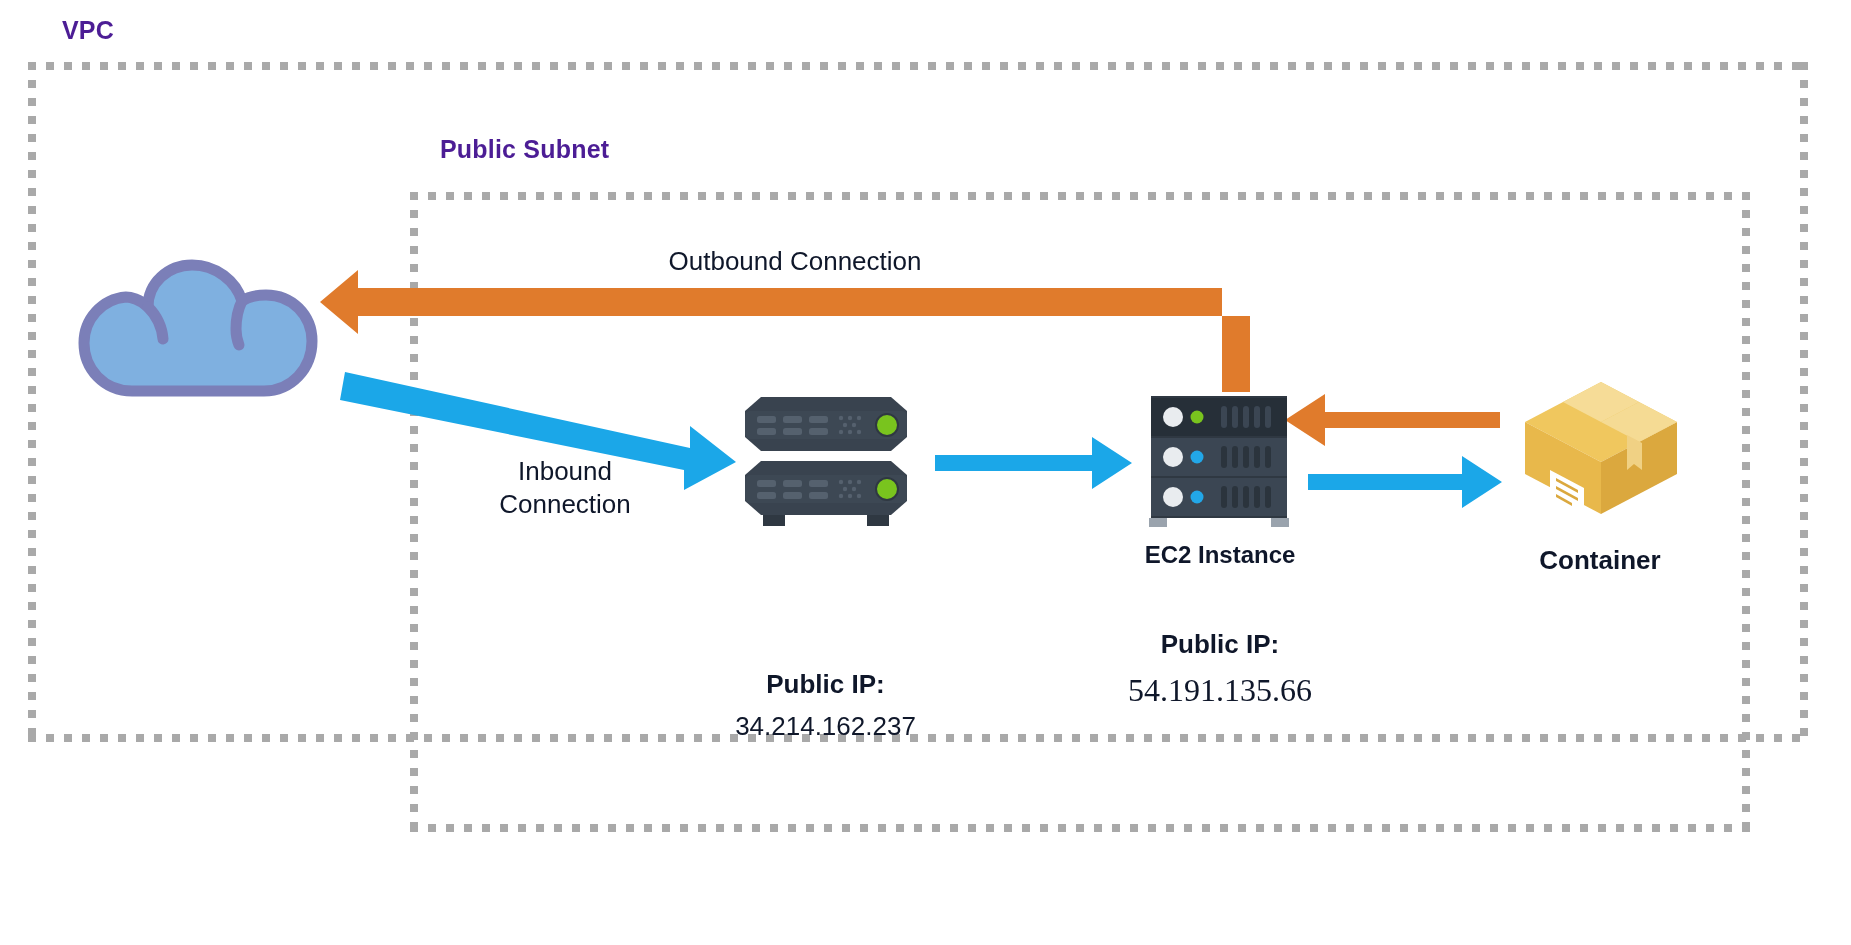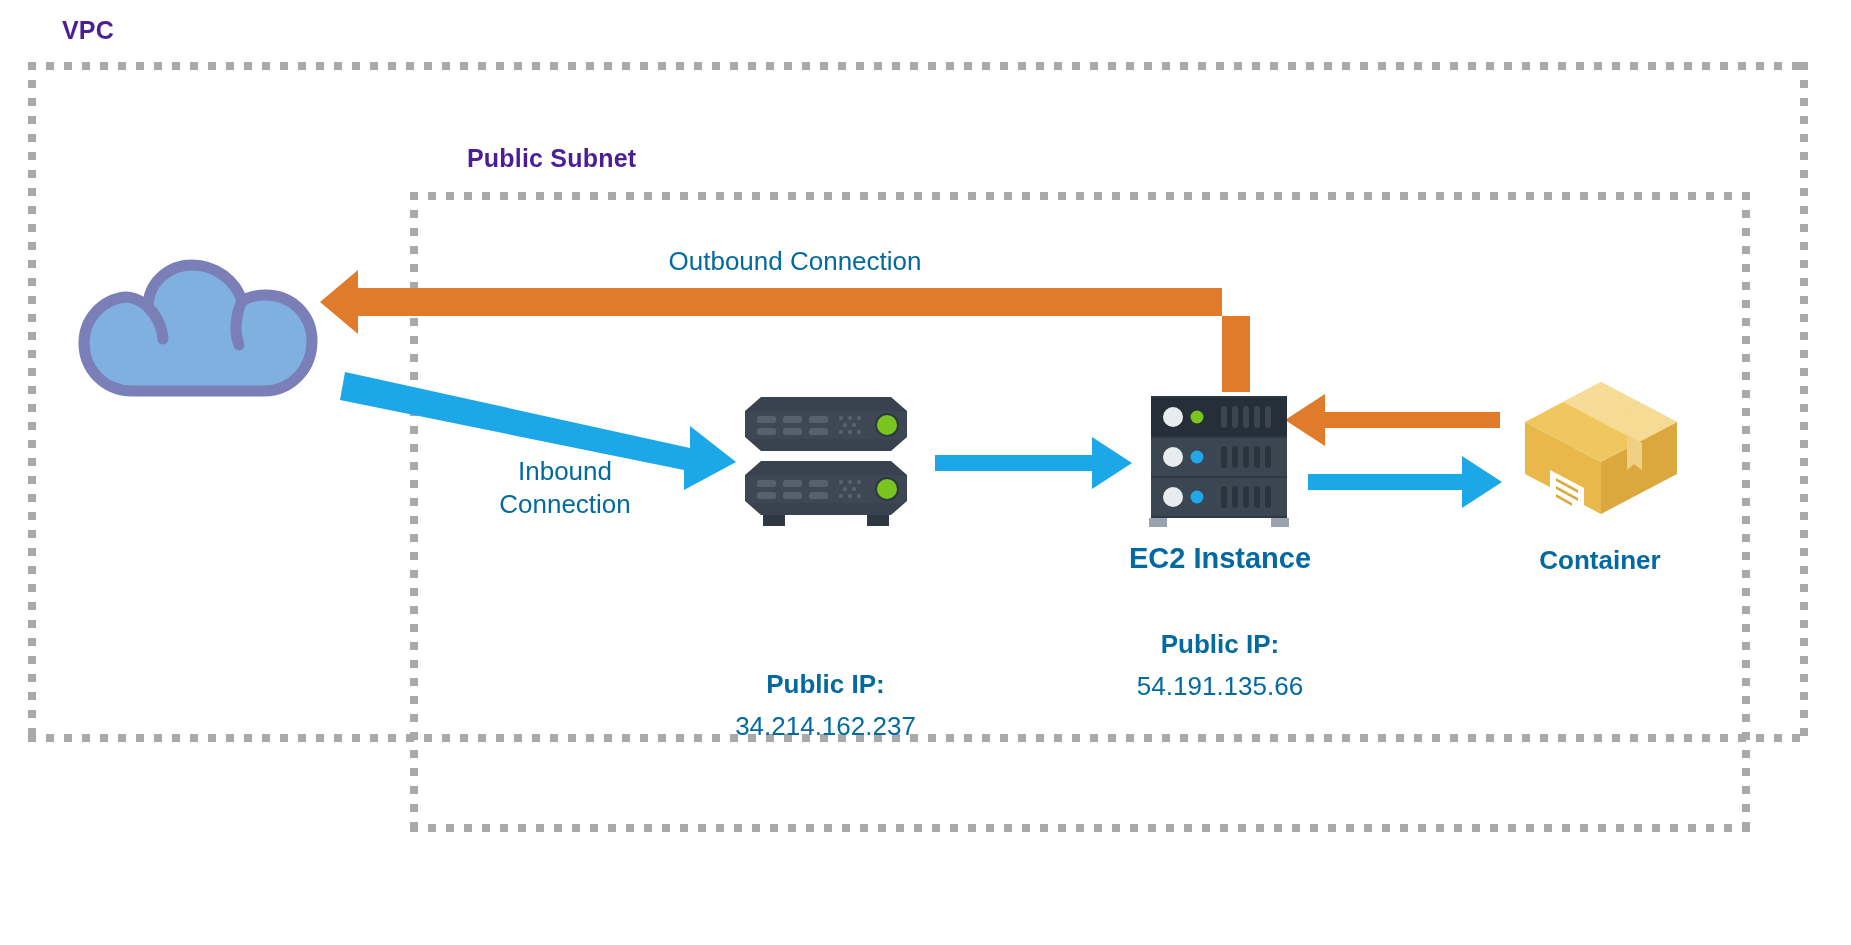--- a/index.html
+++ b/index.html
@@ -36,21 +36,21 @@
   .dash-v {
     width: 8px;
     background-image: repeating-linear-gradient(to bottom,
       #a9a9a9 0px, #a9a9a9 8px, rgba(0,0,0,0) 8px, rgba(0,0,0,0) 18px);
   }
 
   
   .node-label {
     position: absolute;
     text-align: center;
-    color: #0369a1;
+    color: #0f172a;
     line-height: 1.28;
     white-space: pre-line;
   }
   .bold { font-weight: bold; }
   .regular { font-weight: normal; }
 
   
   #arrows {
     position: absolute;
     left: 0; top: 0;
@@ -67,21 +67,21 @@
 <div id="canvas">
 
   <div class="boundary-label" style="left:62px; top:16px; font-size:25px;">VPC</div>
   <div class="dashed-box" style="left:28px; top:62px; width:1780px; height:680px;">
     <div class="dash-edge dash-h" style="left:0; top:0; width:1780px;"></div>
     <div class="dash-edge dash-h" style="left:0; top:672px; width:1780px;"></div>
     <div class="dash-edge dash-v" style="left:0; top:0; height:680px;"></div>
     <div class="dash-edge dash-v" style="left:1772px; top:0; height:680px;"></div>
   </div>
 
-  <div class="boundary-label" style="left:440px; top:144px; font-size:25px;margin-left:27px;">Public Subnet</div>
+  <div class="boundary-label" style="left:440px; top:135px; font-size:25px;">Public Subnet</div>
   <div class="dashed-box" style="left:410px; top:192px; width:1340px; height:640px;">
     <div class="dash-edge dash-h" style="left:0; top:0; width:1340px;"></div>
     <div class="dash-edge dash-h" style="left:0; top:632px; width:1340px;"></div>
     <div class="dash-edge dash-v" style="left:0; top:0; height:640px;"></div>
     <div class="dash-edge dash-v" style="left:1332px; top:0; height:640px;"></div>
   </div>
 
   <svg id="arrows" viewBox="0 0 1851 945" xmlns="http://www.w3.org/2000/svg">
 
     <g>
@@ -206,23 +206,23 @@
         <rect x="87" y="94" width="6" height="22" rx="3" fill="#2b343d"></rect>
         <rect x="98" y="94" width="6" height="22" rx="3" fill="#2b343d"></rect>
         <rect x="109" y="94" width="6" height="22" rx="3" fill="#2b343d"></rect>
         <rect x="120" y="94" width="6" height="22" rx="3" fill="#2b343d"></rect>
       </g>
 
       <rect x="4" y="126" width="18" height="9" fill="#9aa3ad"></rect>
       <rect x="126" y="126" width="18" height="9" fill="#9aa3ad"></rect>
     </svg>
   </div>
-  <div class="node-label bold" style="left:1060px; top:540px; width:320px; font-size:29px;">EC2 Instance</div>
+  <div class="node-label bold" style="left:1060px; top:540px; width:320px; font-size:24px;">EC2 Instance</div>
   <div class="node-label bold" style="left:1060px; top:628px; width:320px; font-size:26px;">Public IP:</div>
-  <div class="node-label regular" style="left:1060px; top:670px; width:320px; font-size:26px;">54.191.135.66</div>
+  <div class="node-label regular" style="left:1060px; top:670px; width:320px; font-size:32px;font-family:Liberation Serif, serif;">54.191.135.66</div>
 
   <div class="icon-wrap" style="left:1520px; top:378px; width:162px; height:140px;">
     <svg width="162" height="140" viewBox="0 0 162 140" xmlns="http://www.w3.org/2000/svg">
 
       <polygon points="81,4 157,44 81,84 5,44" fill="#f0c75e"></polygon>
 
       <polygon points="5,44 81,84 81,136 5,96" fill="#e8b84b"></polygon>
 
       <polygon points="157,44 157,96 81,136 81,84" fill="#dba83e"></polygon>
 

